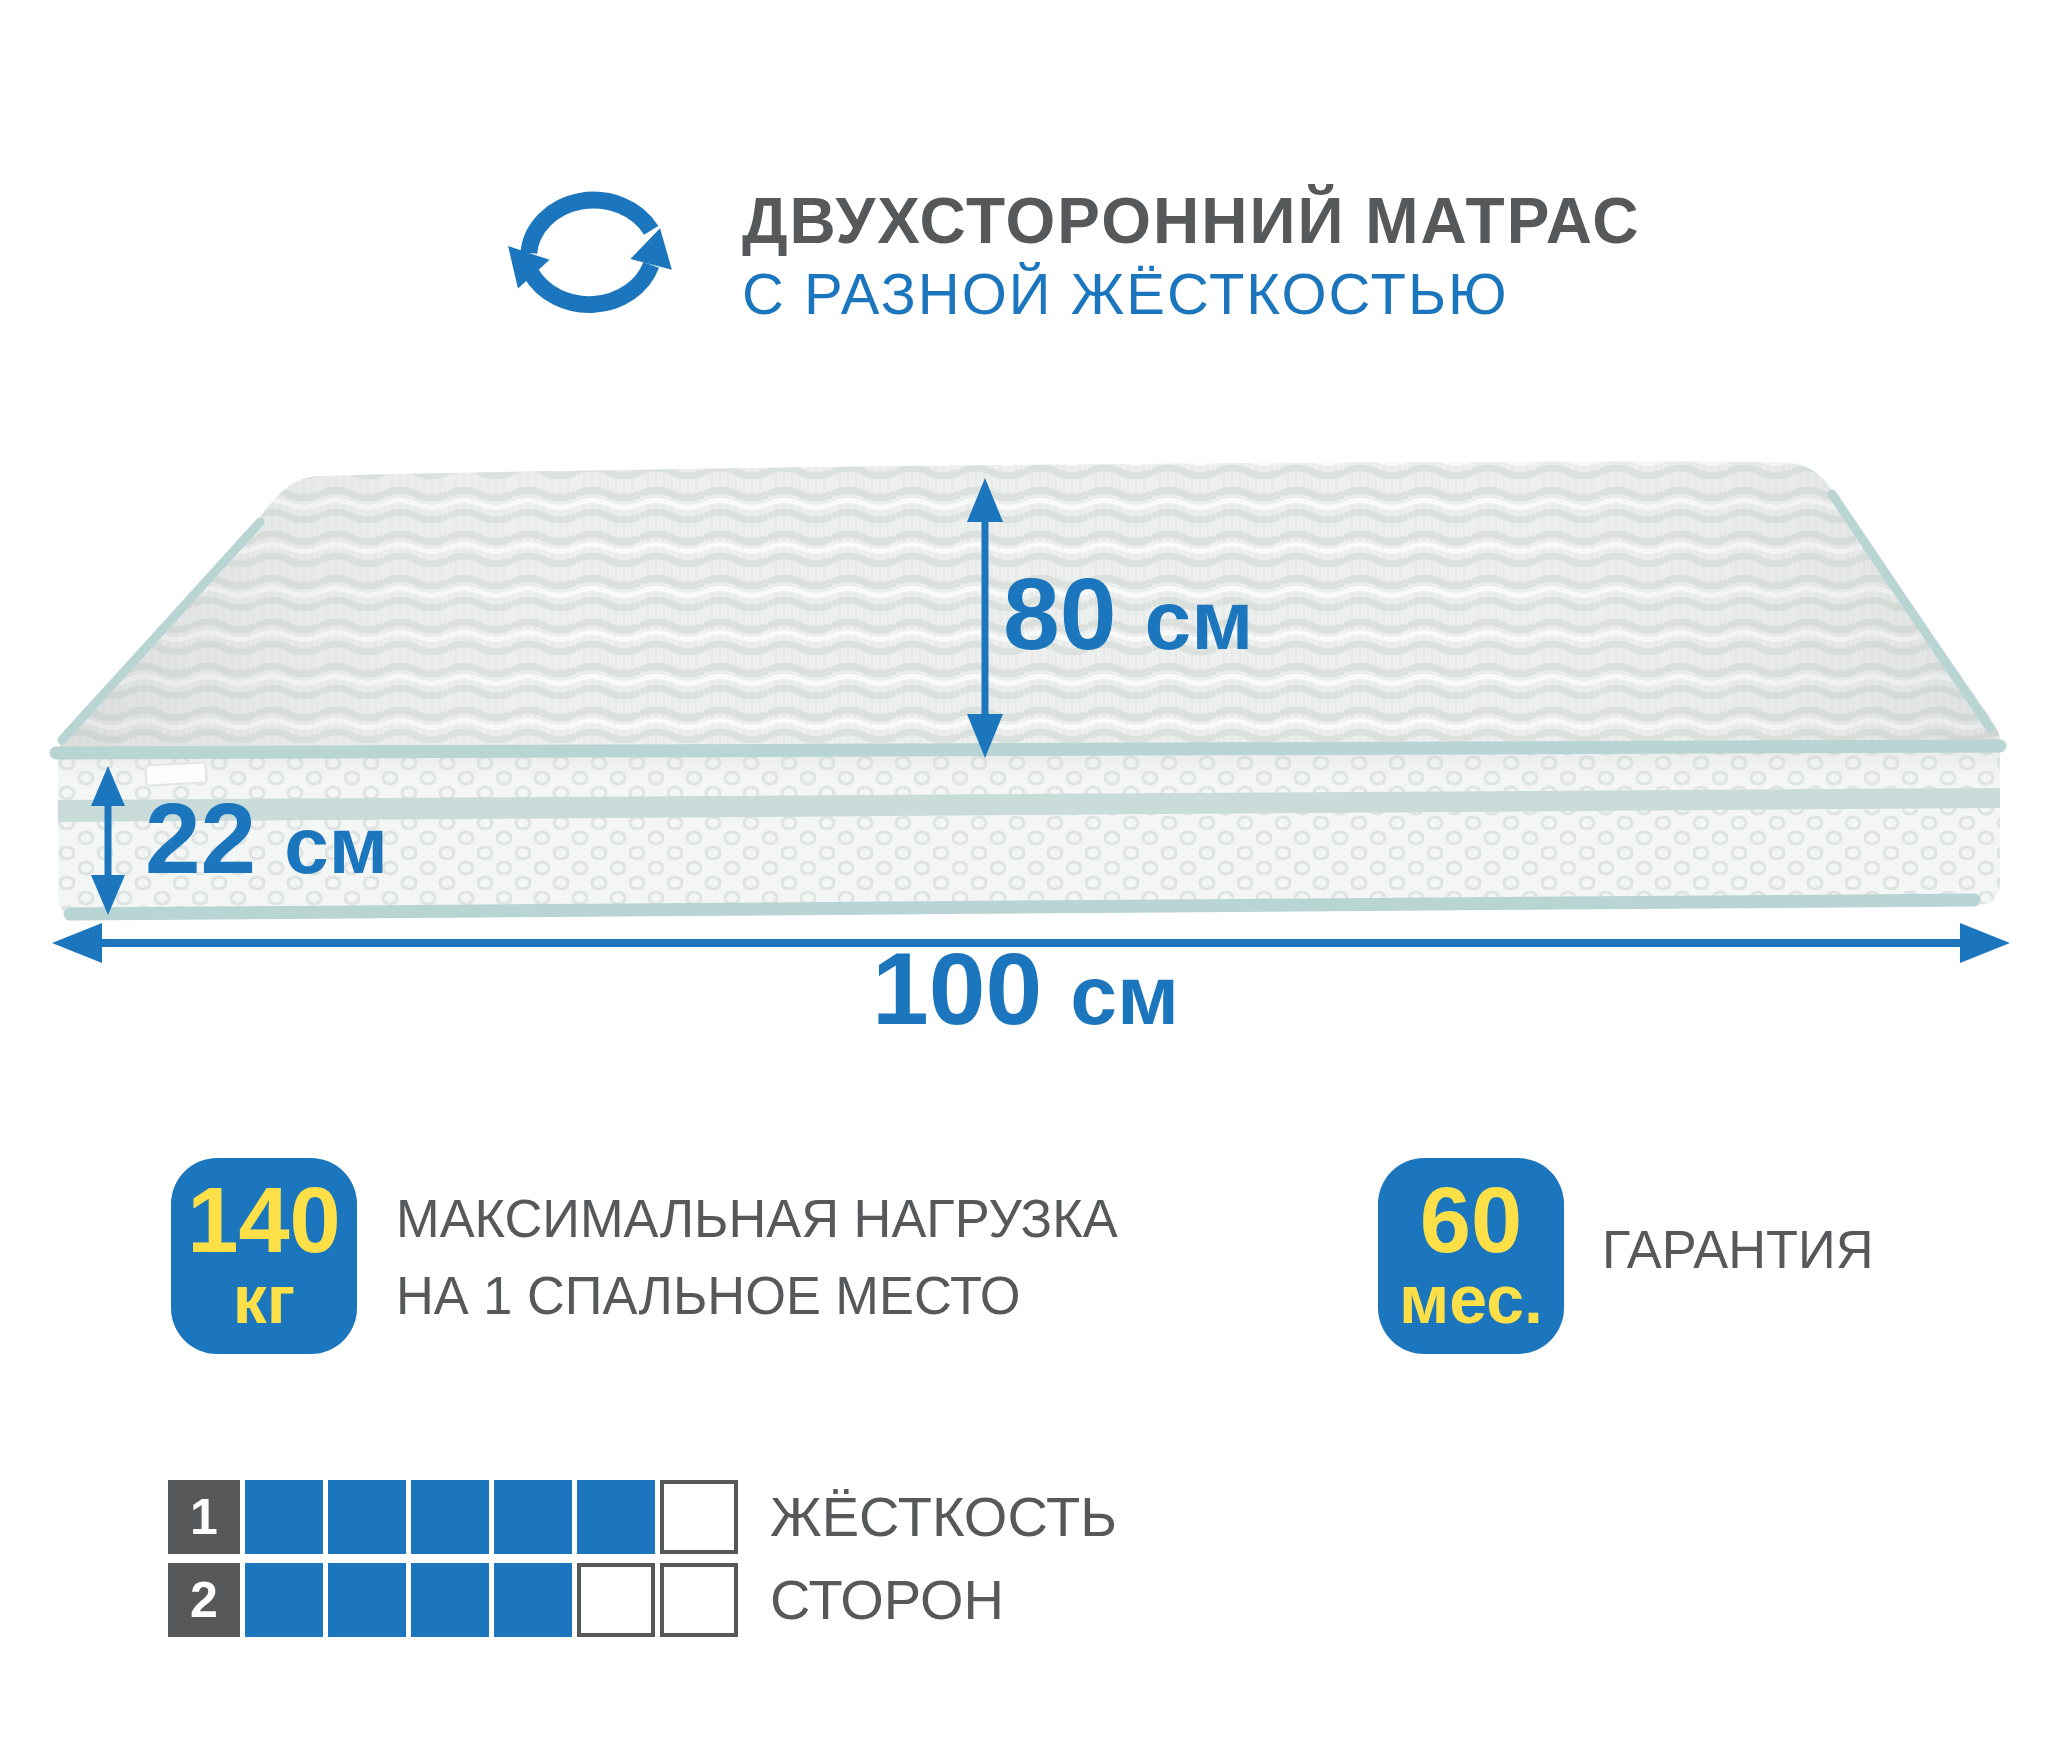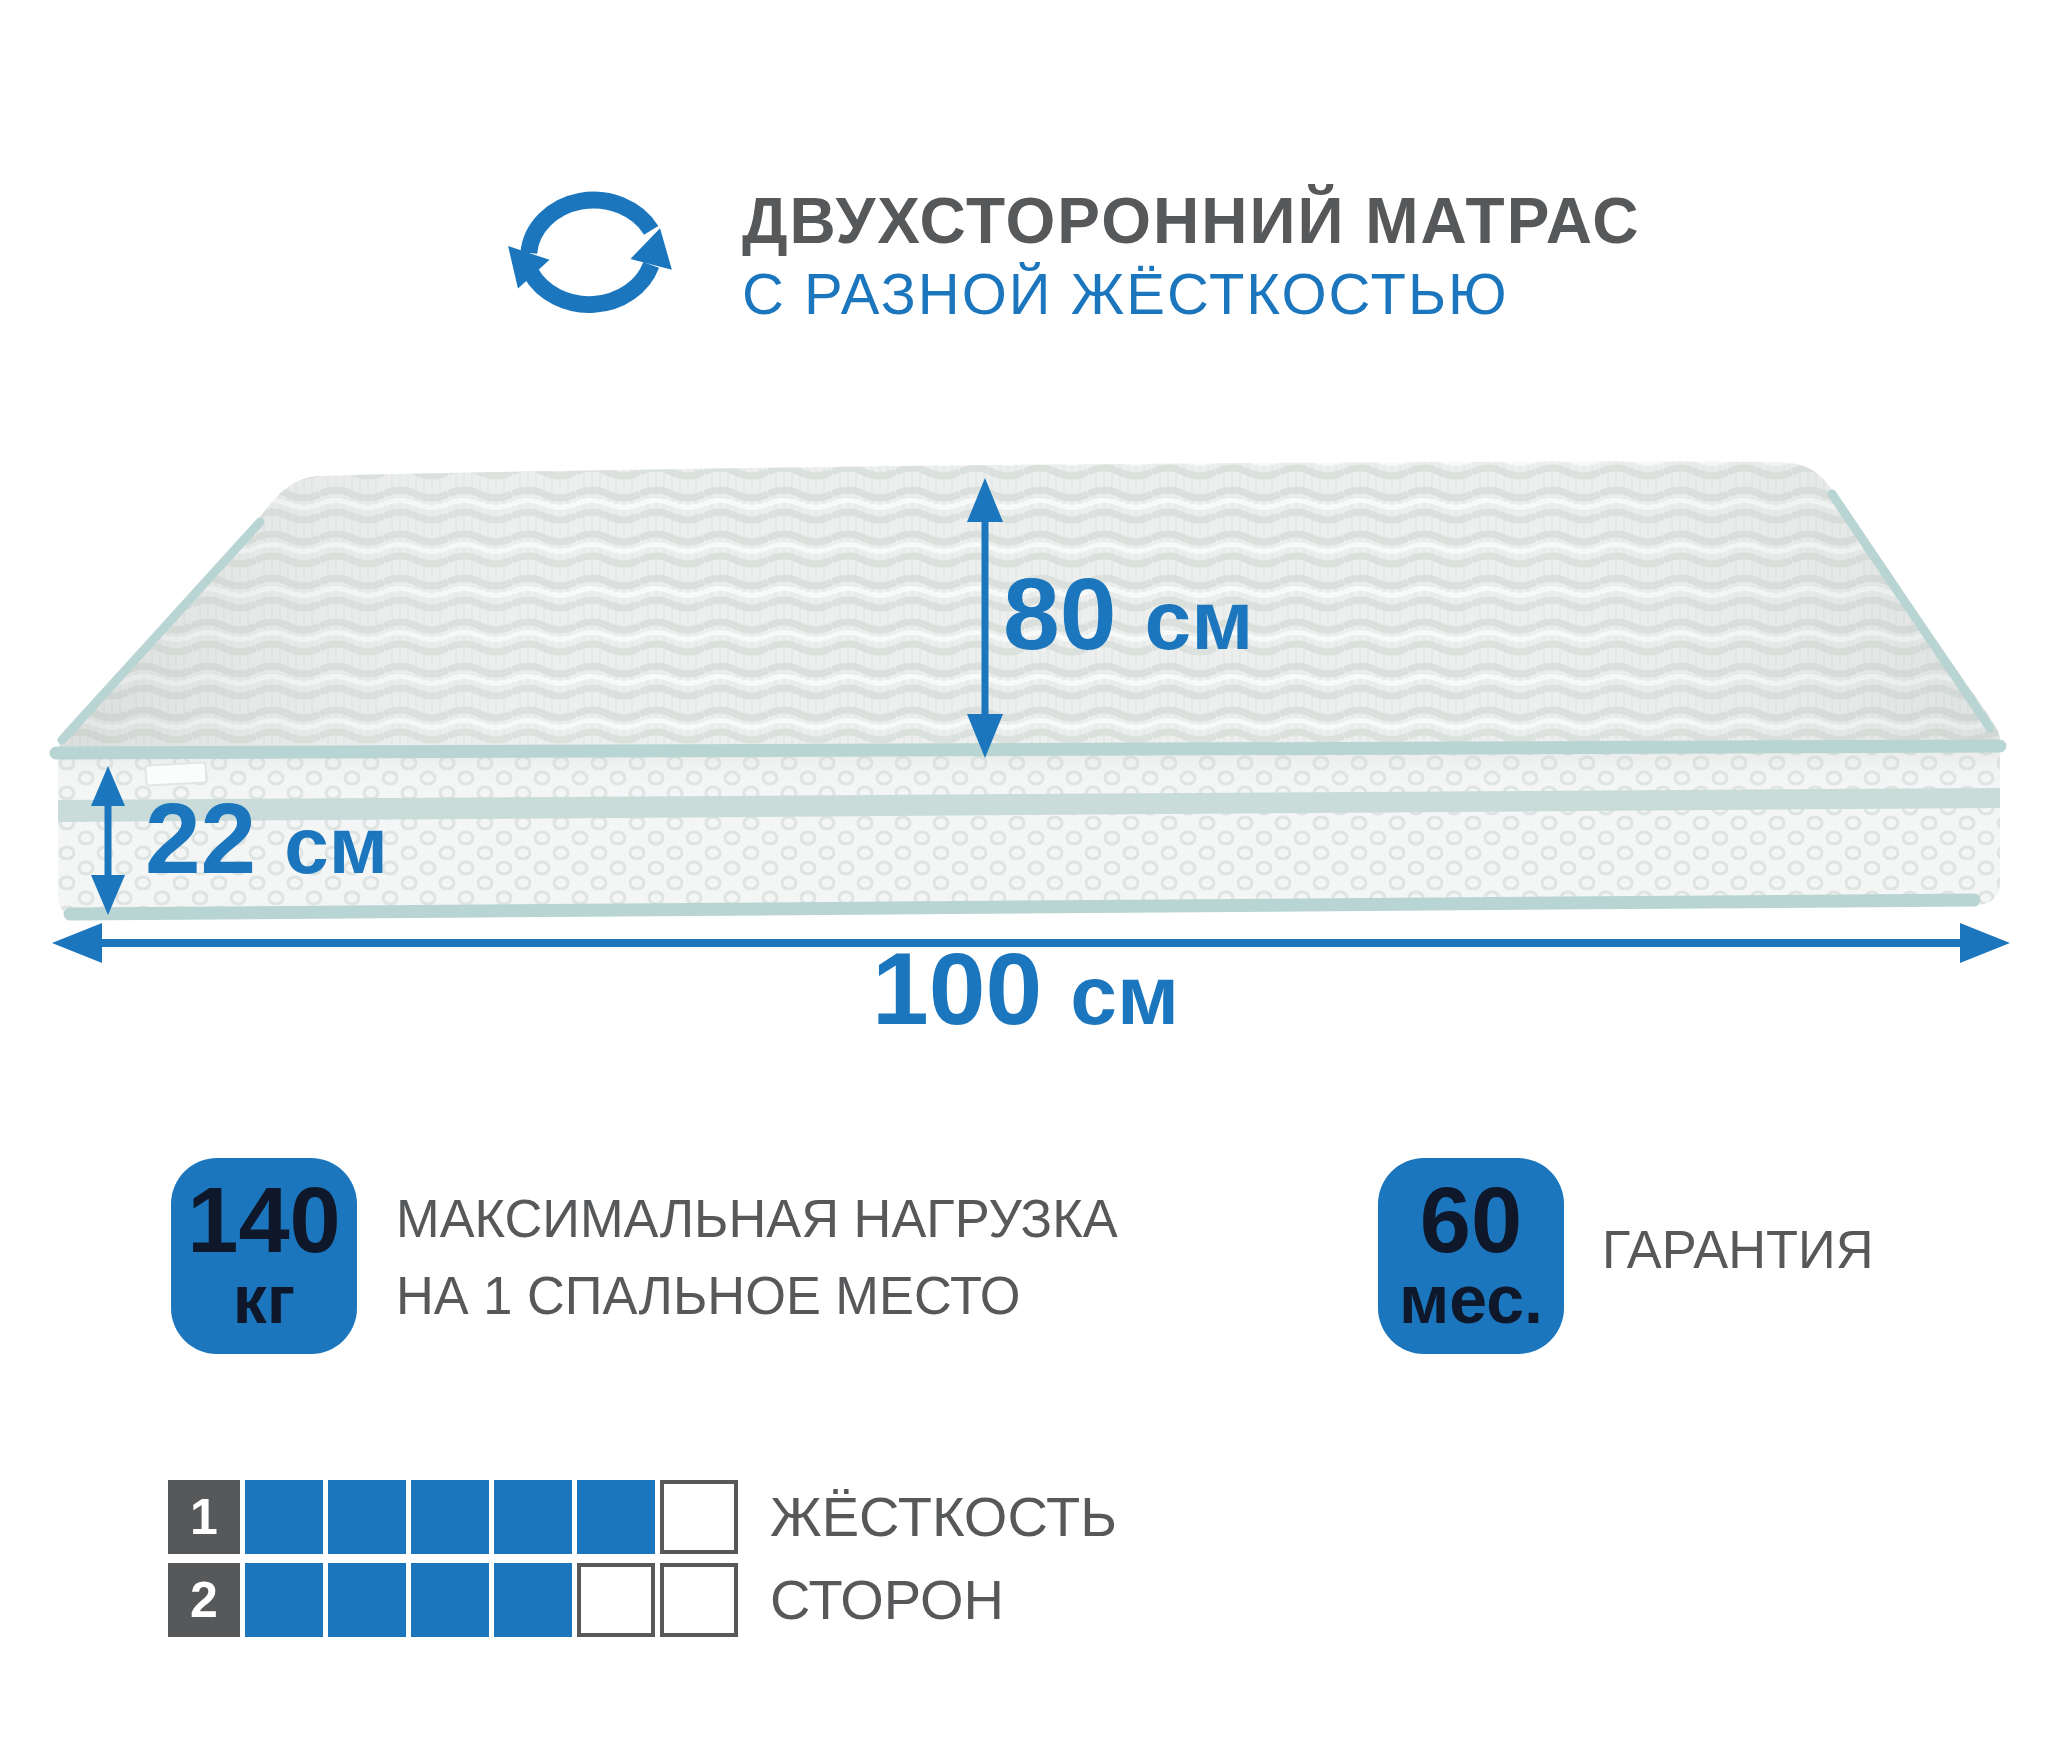--- a/index.html
+++ b/index.html
@@ -23,21 +23,21 @@
          font-weight:bold; white-space:nowrap; }
   .dim .val { font-size:102px; line-height:1; }
   .dim .unit { font-size:84px; line-height:1; margin-left:28px;margin-top:11px; }
   .dim-depth { left:1003px; top:563px; }
   .dim-height { left:145px; top:788px; }
   .dim-height .val { font-size:100px; } .dim-height .unit { font-size:80px; }
   .dim-length { left:872px; top:938px; }
 
   
   .badge { position:absolute; width:186px; height:196px; border-radius:46px; background:var(--accent);
-           color:#0f172a; display:flex; flex-direction:column; align-items:center; justify-content:center; }
+           color:#fde047; display:flex; flex-direction:column; align-items:center; justify-content:center; }
   .badge .b-val { font-size:92px; font-weight:bold; line-height:0.95; }
   .badge .b-unit { font-size:68px; font-weight:bold; line-height:1.05; }
   .badge-load { left:171px; top:1158px; }
   .badge-warranty { left:1378px; top:1158px; }
   .badge-label { position:absolute; color:var(--gray); font-size:54px; line-height:77px;
                  letter-spacing:0; white-space:nowrap; transform:scaleX(0.97); transform-origin:left top; }
   .label-load { left:396px; top:1180px; }
   .label-warranty { left:1602px; top:1222px; line-height:54px; }
 
   

